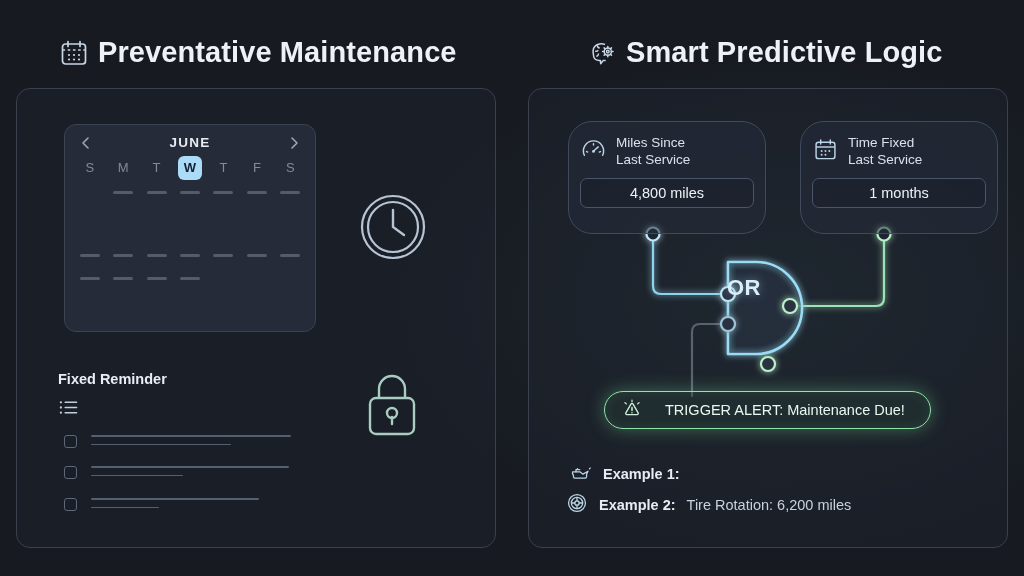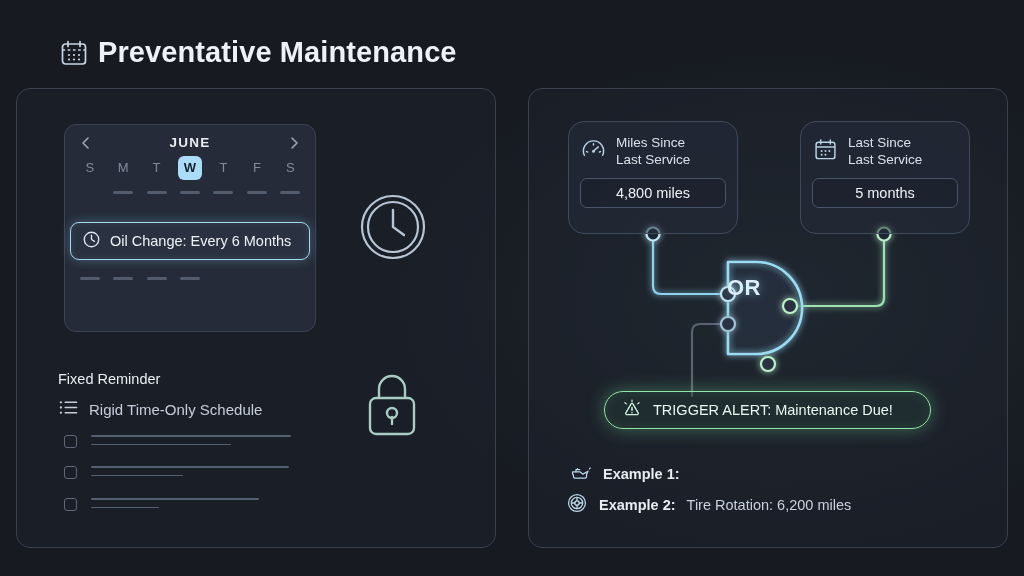--- a/index.html
+++ b/index.html
@@ -44,51 +44,51 @@
     border: 1px solid #9fd8ef; border-radius: 9px; background: #2a3241;
     box-shadow: 0 0 11px rgba(150,210,240,.33), inset 0 0 7px rgba(150,210,240,.10);
     display: flex; align-items: center; gap: 9px; padding: 0 11px; }
   .oilpill .txt { font-size: 14.5px; color: #eef2f7; white-space: nowrap; }
 
   
   .bigicon { position: absolute; }
 
   
   .fr-title { position: absolute; left: 58px; top: 371px;
-    font-size: 14.5px; font-weight: 400; color: #e9edf4; text-align: center; }
+    font-size: 14.5px; font-weight: 700; color: #e9edf4; text-align: center; }
   .fr-row { position: absolute; left: 58px; top: 398px;
     display: flex; align-items: center; gap: 10px; }
   .fr-row .txt { font-size: 15px; color: #c5cedb; }
   .chkrow { position: absolute; left: 64px; display: flex; align-items: flex-start; gap: 14px; }
   .cbx { width: 13px; height: 13px; border: 1px solid #5e6879; border-radius: 3px;
     background: transparent; flex: none; margin-top: 2px; cursor: pointer; }
   .lines { display: flex; flex-direction: column; gap: 7px; padding-top: 2px; }
   .lines i { display: block; height: 1.5px; background: #545f72; border-radius: 1px; }
 
   
-  .mcard { position: absolute; width: 170px; height: 113px;
-    border: 1px solid #3f4a5c; border-radius: 16px; background: rgba(37,44,58,0.55); }
+  .mcard { position: absolute; width: 198px; height: 113px;
+    border: 1px solid #3f4a5c; border-radius: 24px; background: rgba(37,44,58,0.55); }
   .mcard .top { display: flex; align-items: center; gap: 10px; padding: 13px 12px 0 12px; }
   .mcard .lbl { font-size: 13.5px; color: #d9e1ea; line-height: 1.25; }
   .mval { margin: 9px 11px 0 11px; height: 30px; border: 1px solid #4a5568;
     border-radius: 7px; display: flex; align-items: center; justify-content: center;
     font-size: 14.5px; color: #eef2f7; background: rgba(24,29,39,0.45); }
 
   
   .gatewrap { position: absolute; left: 528px; top: 96px; width: 472px; height: 330px; }
   .gatelabel { position: absolute; left: 744px; top: 288px; transform: translate(-50%,-50%);
     font-size: 22px; font-weight: 700; color: #ddeef8; letter-spacing: .5px;
     text-shadow: 0 0 10px rgba(140,210,240,.55); }
 
   
   .alert { position: absolute; left: 604px; top: 391px; width: 327px; height: 38px;
     border: 1.5px solid #8fe6a8; border-radius: 19px;
     background: rgba(40,66,56,0.35);
     box-shadow: 0 0 18px rgba(120,230,150,.38), inset 0 0 12px rgba(120,230,150,.10);
-    display: flex; align-items: center; gap: 10px; padding: 0 16px; }
+    display: flex; align-items: center; gap: 22px; padding: 0 16px; }
   .alert .txt { font-size: 14.5px; color: #e9f7ee; white-space: nowrap; }
 
   
   .exrow { position: absolute; display: flex; align-items: center; gap: 11px; }
   .exrow .strong { font-size: 14.5px; font-weight: 700; color: #e8edf4; }
   .exrow .rest { font-size: 14.5px; color: #c8d2de; }
   .exrow .orhi { color: #8fc7ef; font-weight: 700; }
 </style>
 </head>
 <body>
@@ -159,29 +159,20 @@
       <i></i>
         <i></i>
         <i></i>
         <i></i>
         <i></i>
         <i></i>
         <i></i>
     </div>
   </div>
 
-  <div class="oilpill">
-    <span>
-      <svg viewBox="0 0 20 20" width="19" height="19" fill="none" stroke="#dce9f3" stroke-width="1.4">
-        <circle cx="10" cy="10" r="7.6"></circle>
-          <path d="M10 5.4V10l3.1 2" stroke-linecap="round"></path>
-      </svg>
-    </span>
-    <span class="txt">Oil Change: Every 6 Months</span>
-  </div>
 
   <span class="bigicon" style="left:358px; top:192px;">
     <svg viewBox="0 0 70 70" width="70" height="70" fill="none" stroke="#b7c4d4" stroke-width="2.2">
       <circle cx="35" cy="35" r="31"></circle>
         <circle cx="35" cy="35" r="25"></circle>
       <path d="M35 18v17l11 8" stroke-linecap="round" stroke-width="2.4"></path>
     </svg>
   </span>
 
   <span class="bigicon" style="left:360px; top:370px;">
@@ -196,21 +187,20 @@
   <div class="fr-title">Fixed Reminder</div>
   <div class="fr-row">
     <span>
       <svg viewBox="0 0 22 20" width="21" height="19" fill="none" stroke="#c5cedb" stroke-width="1.6" stroke-linecap="round">
         <path d="M7.5 4.5h12M7.5 10h12M7.5 15.5h12"></path>
         <circle cx="3" cy="4.5" r="1.2" fill="#c5cedb" stroke="none"></circle>
         <circle cx="3" cy="10" r="1.2" fill="#c5cedb" stroke="none"></circle>
         <circle cx="3" cy="15.5" r="1.2" fill="#c5cedb" stroke="none"></circle>
       </svg>
     </span>
-    <span class="txt">Rigid Time-Only Schedule</span>
   </div>
 
   <div class="chkrow" style="top:433px;">
     <span class="cbx"></span>
     <span class="lines">
         <i style="width:200px"></i>
         <i style="width:140px"></i>
       </span>
   </div>
   <div class="chkrow" style="top:464px;">
@@ -221,20 +211,32 @@
       </span>
   </div>
   <div class="chkrow" style="top:496px;">
     <span class="cbx"></span>
     <span class="lines">
         <i style="width:168px"></i>
         <i style="width:68px"></i>
       </span>
   </div>
 
+  <div class="hdr" style="left:586px; top:36px;">
+    <span class="hdr-icon">
+      <svg viewBox="0 0 32 32" width="32" height="32" fill="none" stroke="#c9d6e4" stroke-width="1.5">
+        <path d="M19 7.5c-4.6-2.2-11 .3-11.8 5.3-.5 3 .4 4 .4 6.2 0 2.6 2.6 4.6 5.6 4.6h1.2l.3 3.2 2.4-3.2h2.6" stroke-linejoin="round"></path>
+        <path d="M11.4 8.2c0 1.6 1 2.6 2.3 2.8M9.2 14.2c1.4.3 2.4-.2 3-1.1M10.4 19.5c1.4-.6 2.1-1.7 2.2-3"></path>
+        <circle cx="21.8" cy="14.6" r="3.6"></circle>
+          <circle cx="21.8" cy="14.6" r="1.3"></circle>
+        <path d="M21.8 9.4v1.6M21.8 18.2v1.6M16.6 14.6h1.6M25.4 14.6h1.6M18.1 10.9l1.1 1.1M24.4 17.2l1.1 1.1M25.5 10.9l-1.1 1.1M19.2 17.2l-1.1 1.1" stroke-linecap="round"></path>
+      </svg>
+    </span>
+    <span class="hdr-title">Smart Predictive Logic</span>
+  </div>
 
   <div class="panel" style="left:528px; top:88px; width:480px; height:460px;"></div>
 
   <svg class="gatewrap" viewBox="0 0 472 330">
     <defs>
       <filter id="gblue" x="-60%" y="-60%" width="220%" height="220%">
         <feGaussianBlur stdDeviation="3.2" result="b"></feGaussianBlur>
           <feMerge>
             <feMergeNode in="b"></feMergeNode>
             <feMergeNode in="SourceGraphic"></feMergeNode>
@@ -310,24 +312,24 @@
           <path d="M3.2 10.4h19.6"></path>
           <path d="M8 3.2v4M18 3.2v4" stroke-linecap="round"></path>
           <circle cx="9" cy="14.5" r="1" fill="#bcd6e8" stroke="none"></circle>
           <circle cx="13" cy="14.5" r="1" fill="#bcd6e8" stroke="none"></circle>
           <circle cx="17" cy="14.5" r="1" fill="#bcd6e8" stroke="none"></circle>
           <circle cx="9" cy="18.4" r="1" fill="#bcd6e8" stroke="none"></circle>
           <circle cx="13" cy="18.4" r="1" fill="#bcd6e8" stroke="none"></circle>
         </svg>
       </span>
       <span class="lbl">
-        <span>Last Since</span><br><span>Last Service</span>
-      </span>
-    </div>
-    <div class="mval">5 months</div>
+        <span>Time Fixed</span><br><span>Last Service</span>
+      </span>
+    </div>
+    <div class="mval">1 months</div>
   </div>
 
   <div class="gatelabel">OR</div>
 
   <div class="alert">
     <span>
       <svg viewBox="0 0 24 24" width="22" height="22" fill="none" stroke="#cdeeda" stroke-width="1.5" stroke-linecap="round" stroke-linejoin="round">
         <path d="M11 7.6L5.3 17.4a1.2 1.2 0 001 1.8h11.4a1.2 1.2 0 001-1.8L13 7.6a1.2 1.2 0 00-2 0z"></path>
         <path d="M12 11.6v3.1M12 17.1v.1" stroke-width="1.7"></path>
         <path d="M4.3 6.2l1.6 1.3M19.7 6.2l-1.6 1.3M12 3.4v1.8" stroke-width="1.3"></path>

